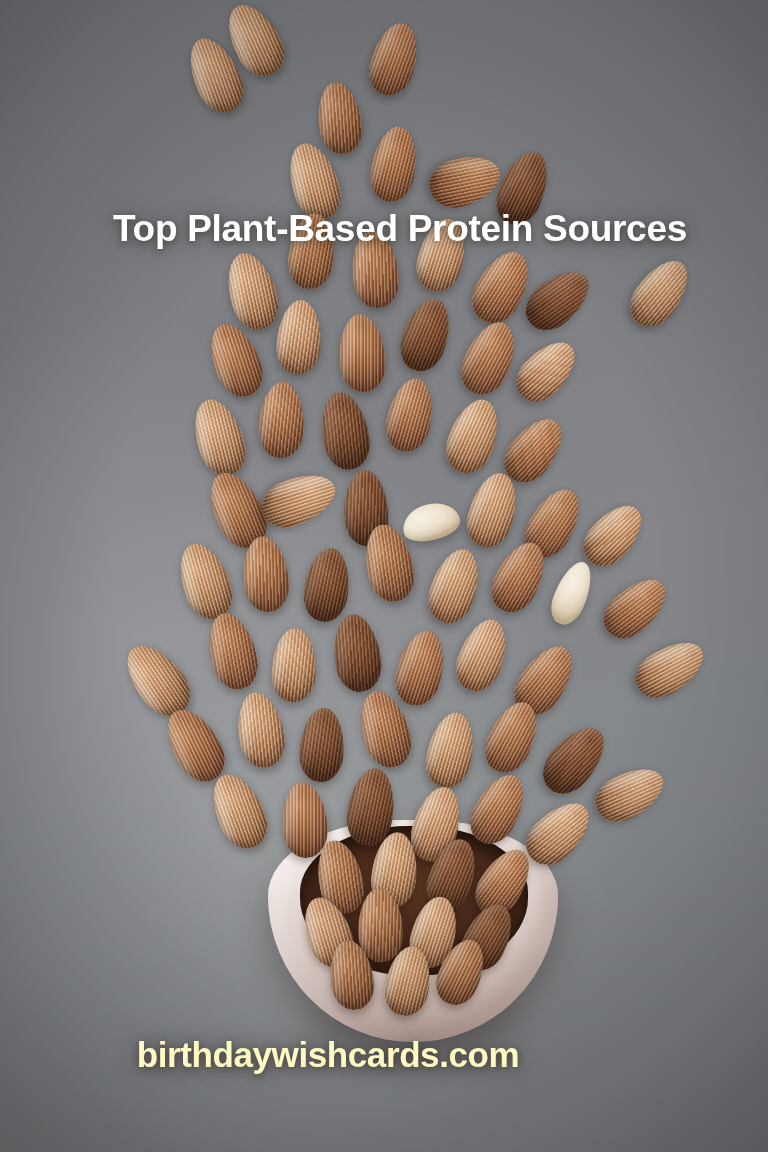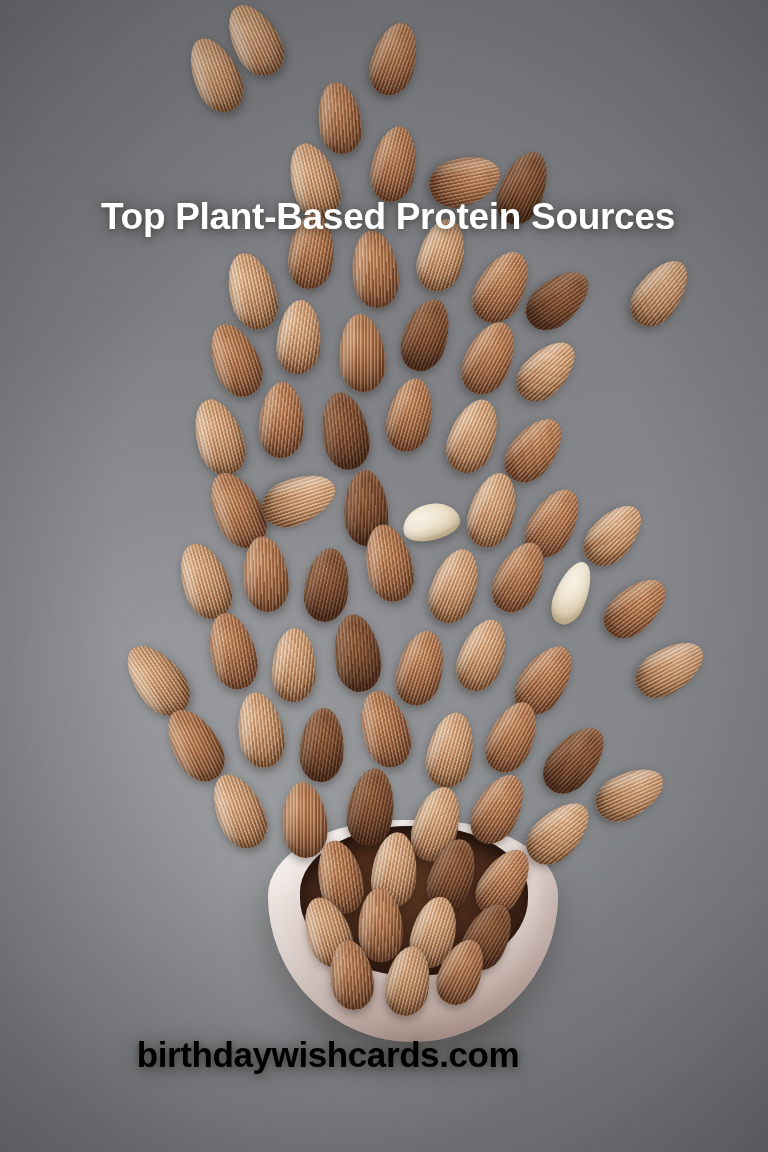--- a/index.html
+++ b/index.html
@@ -106,21 +106,21 @@
   .text-layer {
     position: absolute;
     inset: 0;
     pointer-events: none;
   }
   .title {
     position: absolute;
     left: 70px;
     top: 190px;
     width: 628px;
-    margin: 4px;
+    margin: 16px;
     text-align: center;
     color: #ffffff;
     font-size: 37px;
     font-weight: bold;
     line-height: 1.22;
     letter-spacing: -0.3px;
     text-shadow: 0 2px 7px rgba(40,32,26,0.55), 0 0 22px rgba(40,32,26,0.35);
   }
   .subtitle {
     position: absolute;
@@ -136,21 +136,21 @@
     letter-spacing: -0.2px;
     text-shadow: 0 2px 7px rgba(40,32,26,0.55), 0 0 22px rgba(40,32,26,0.35);
   }
   .watermark {
     position: absolute;
     left: 0;
     top: 1035px;
     width: 656px;
     margin: 0;
     text-align: center;
-    color: #000000;
+    color: #fef9c3;
     font-size: 35px;
     font-weight: bold;
     letter-spacing: -0.4px;
     text-shadow: 0 2px 8px rgba(40,32,26,0.60), 0 0 24px rgba(40,32,26,0.40);
   }
 </style>
 </head>
 <body>
 
 <div class="pin-card">

